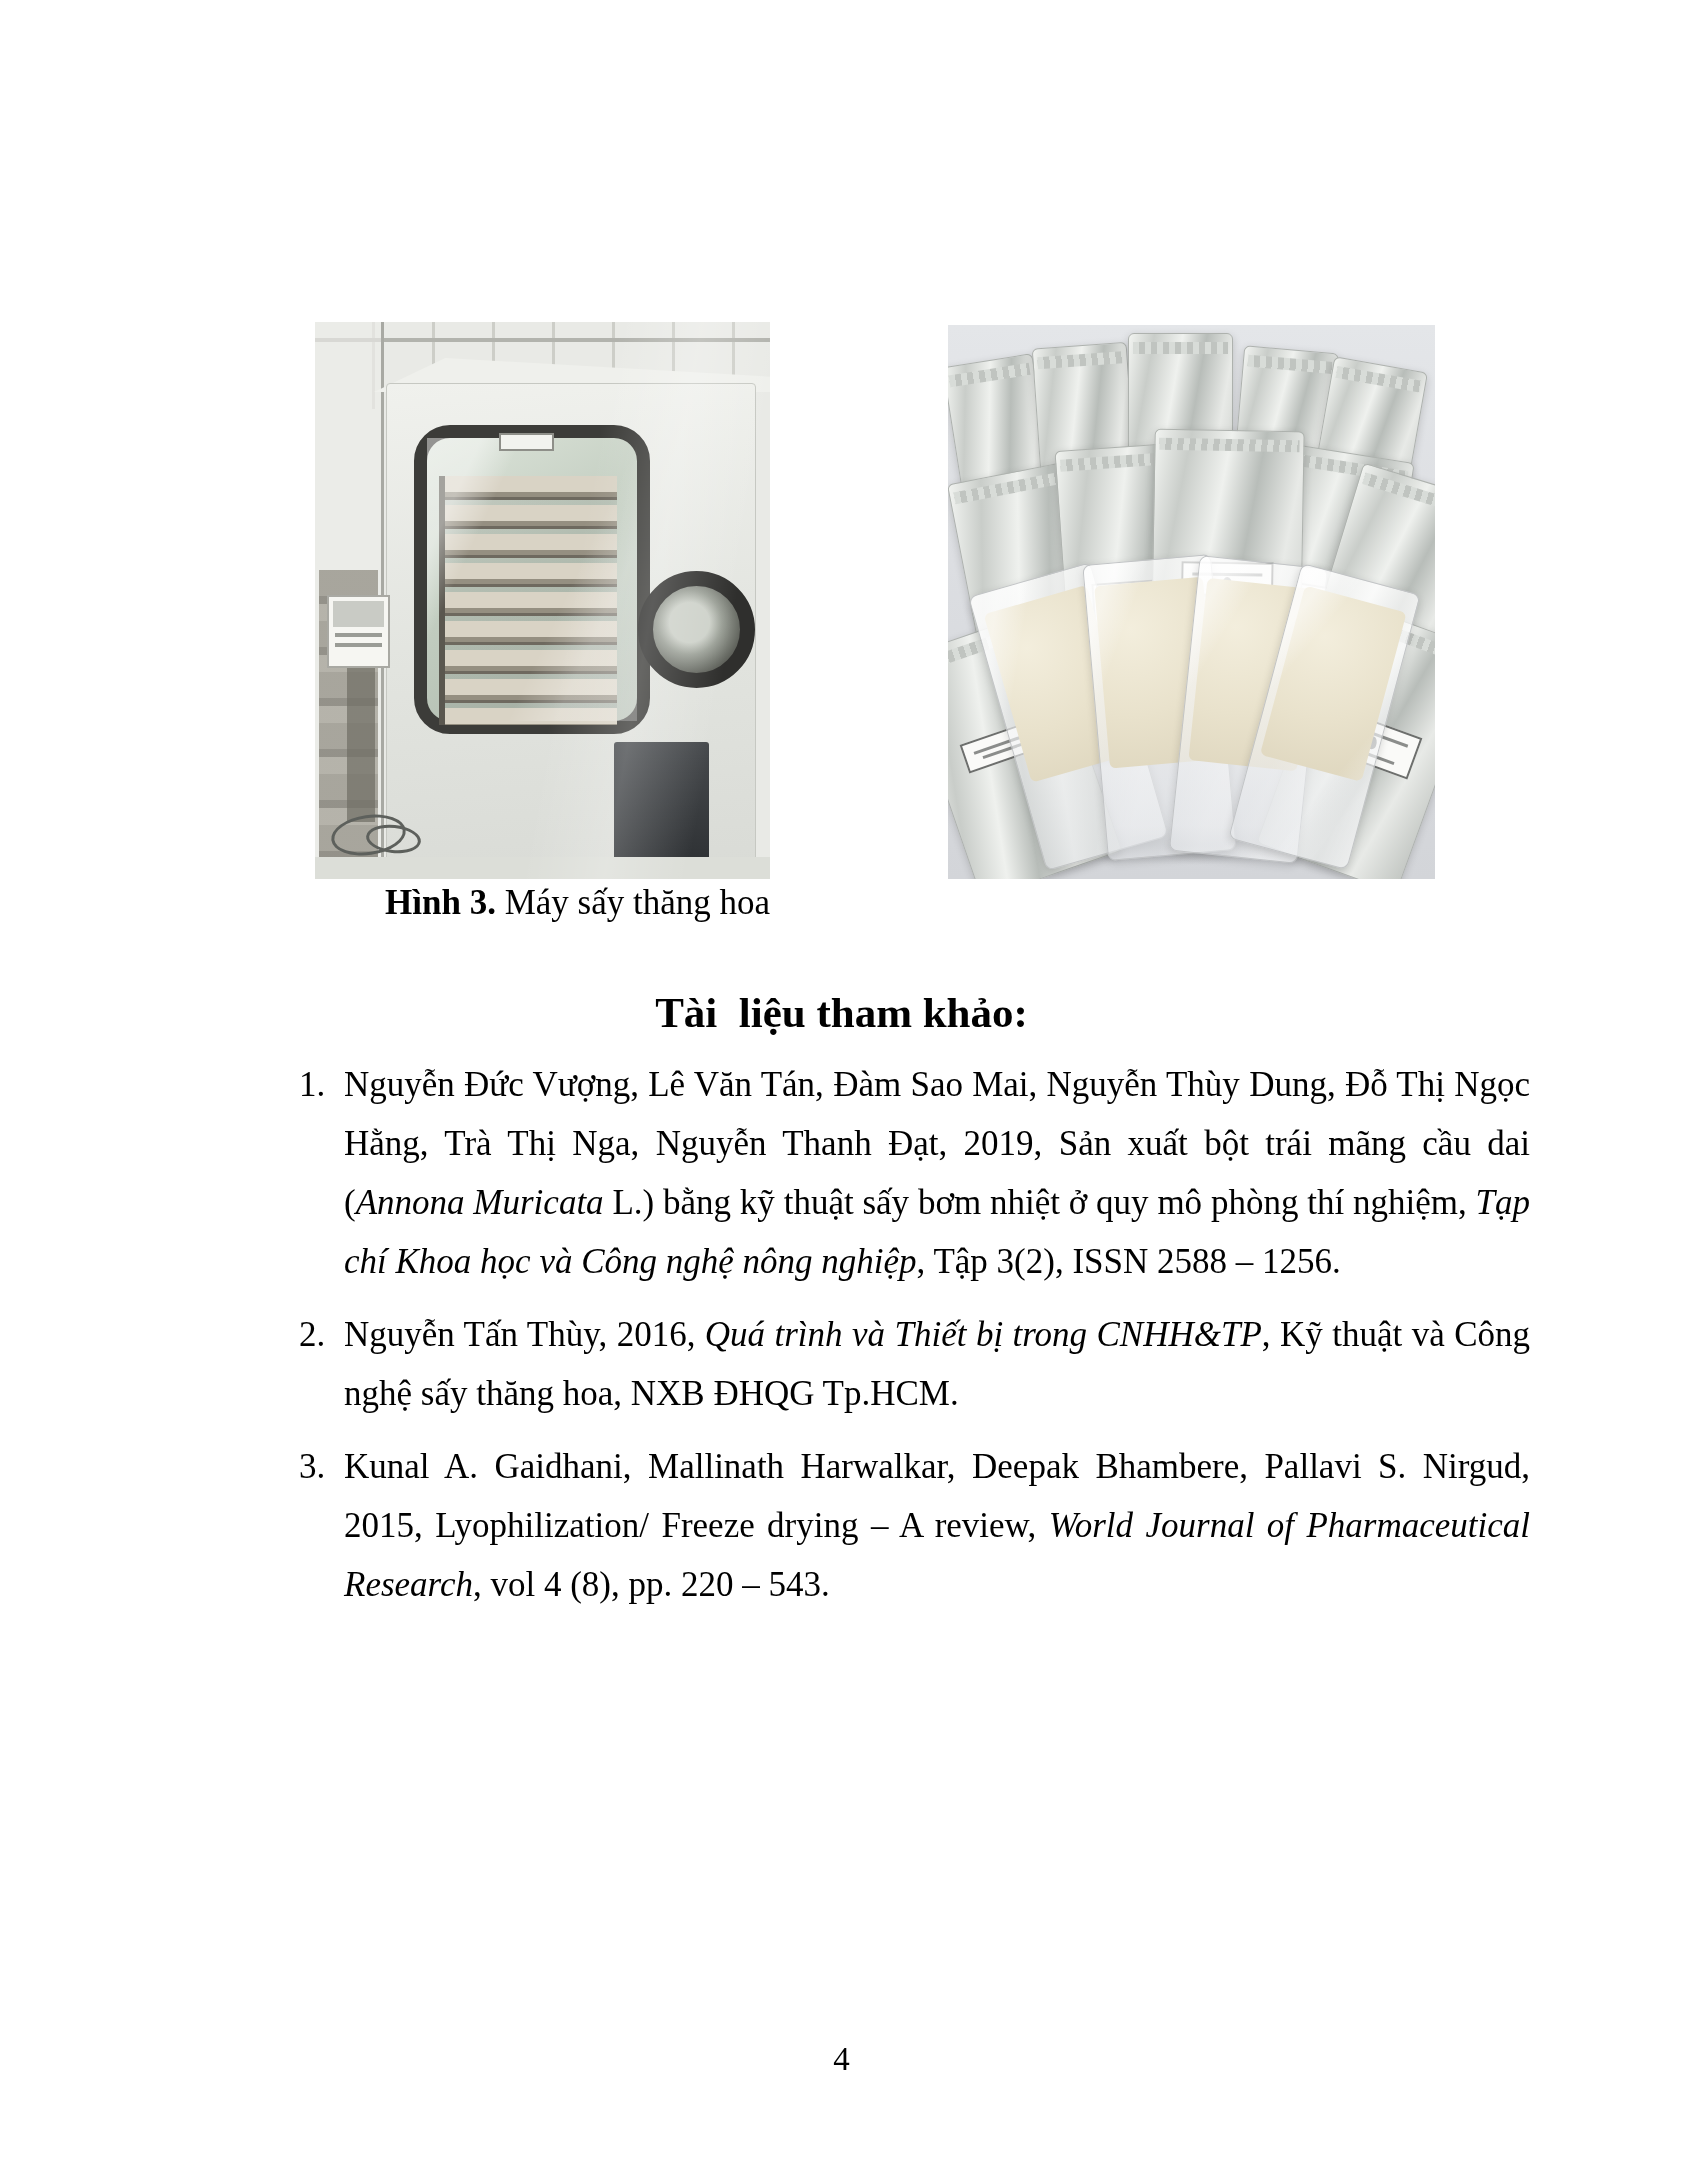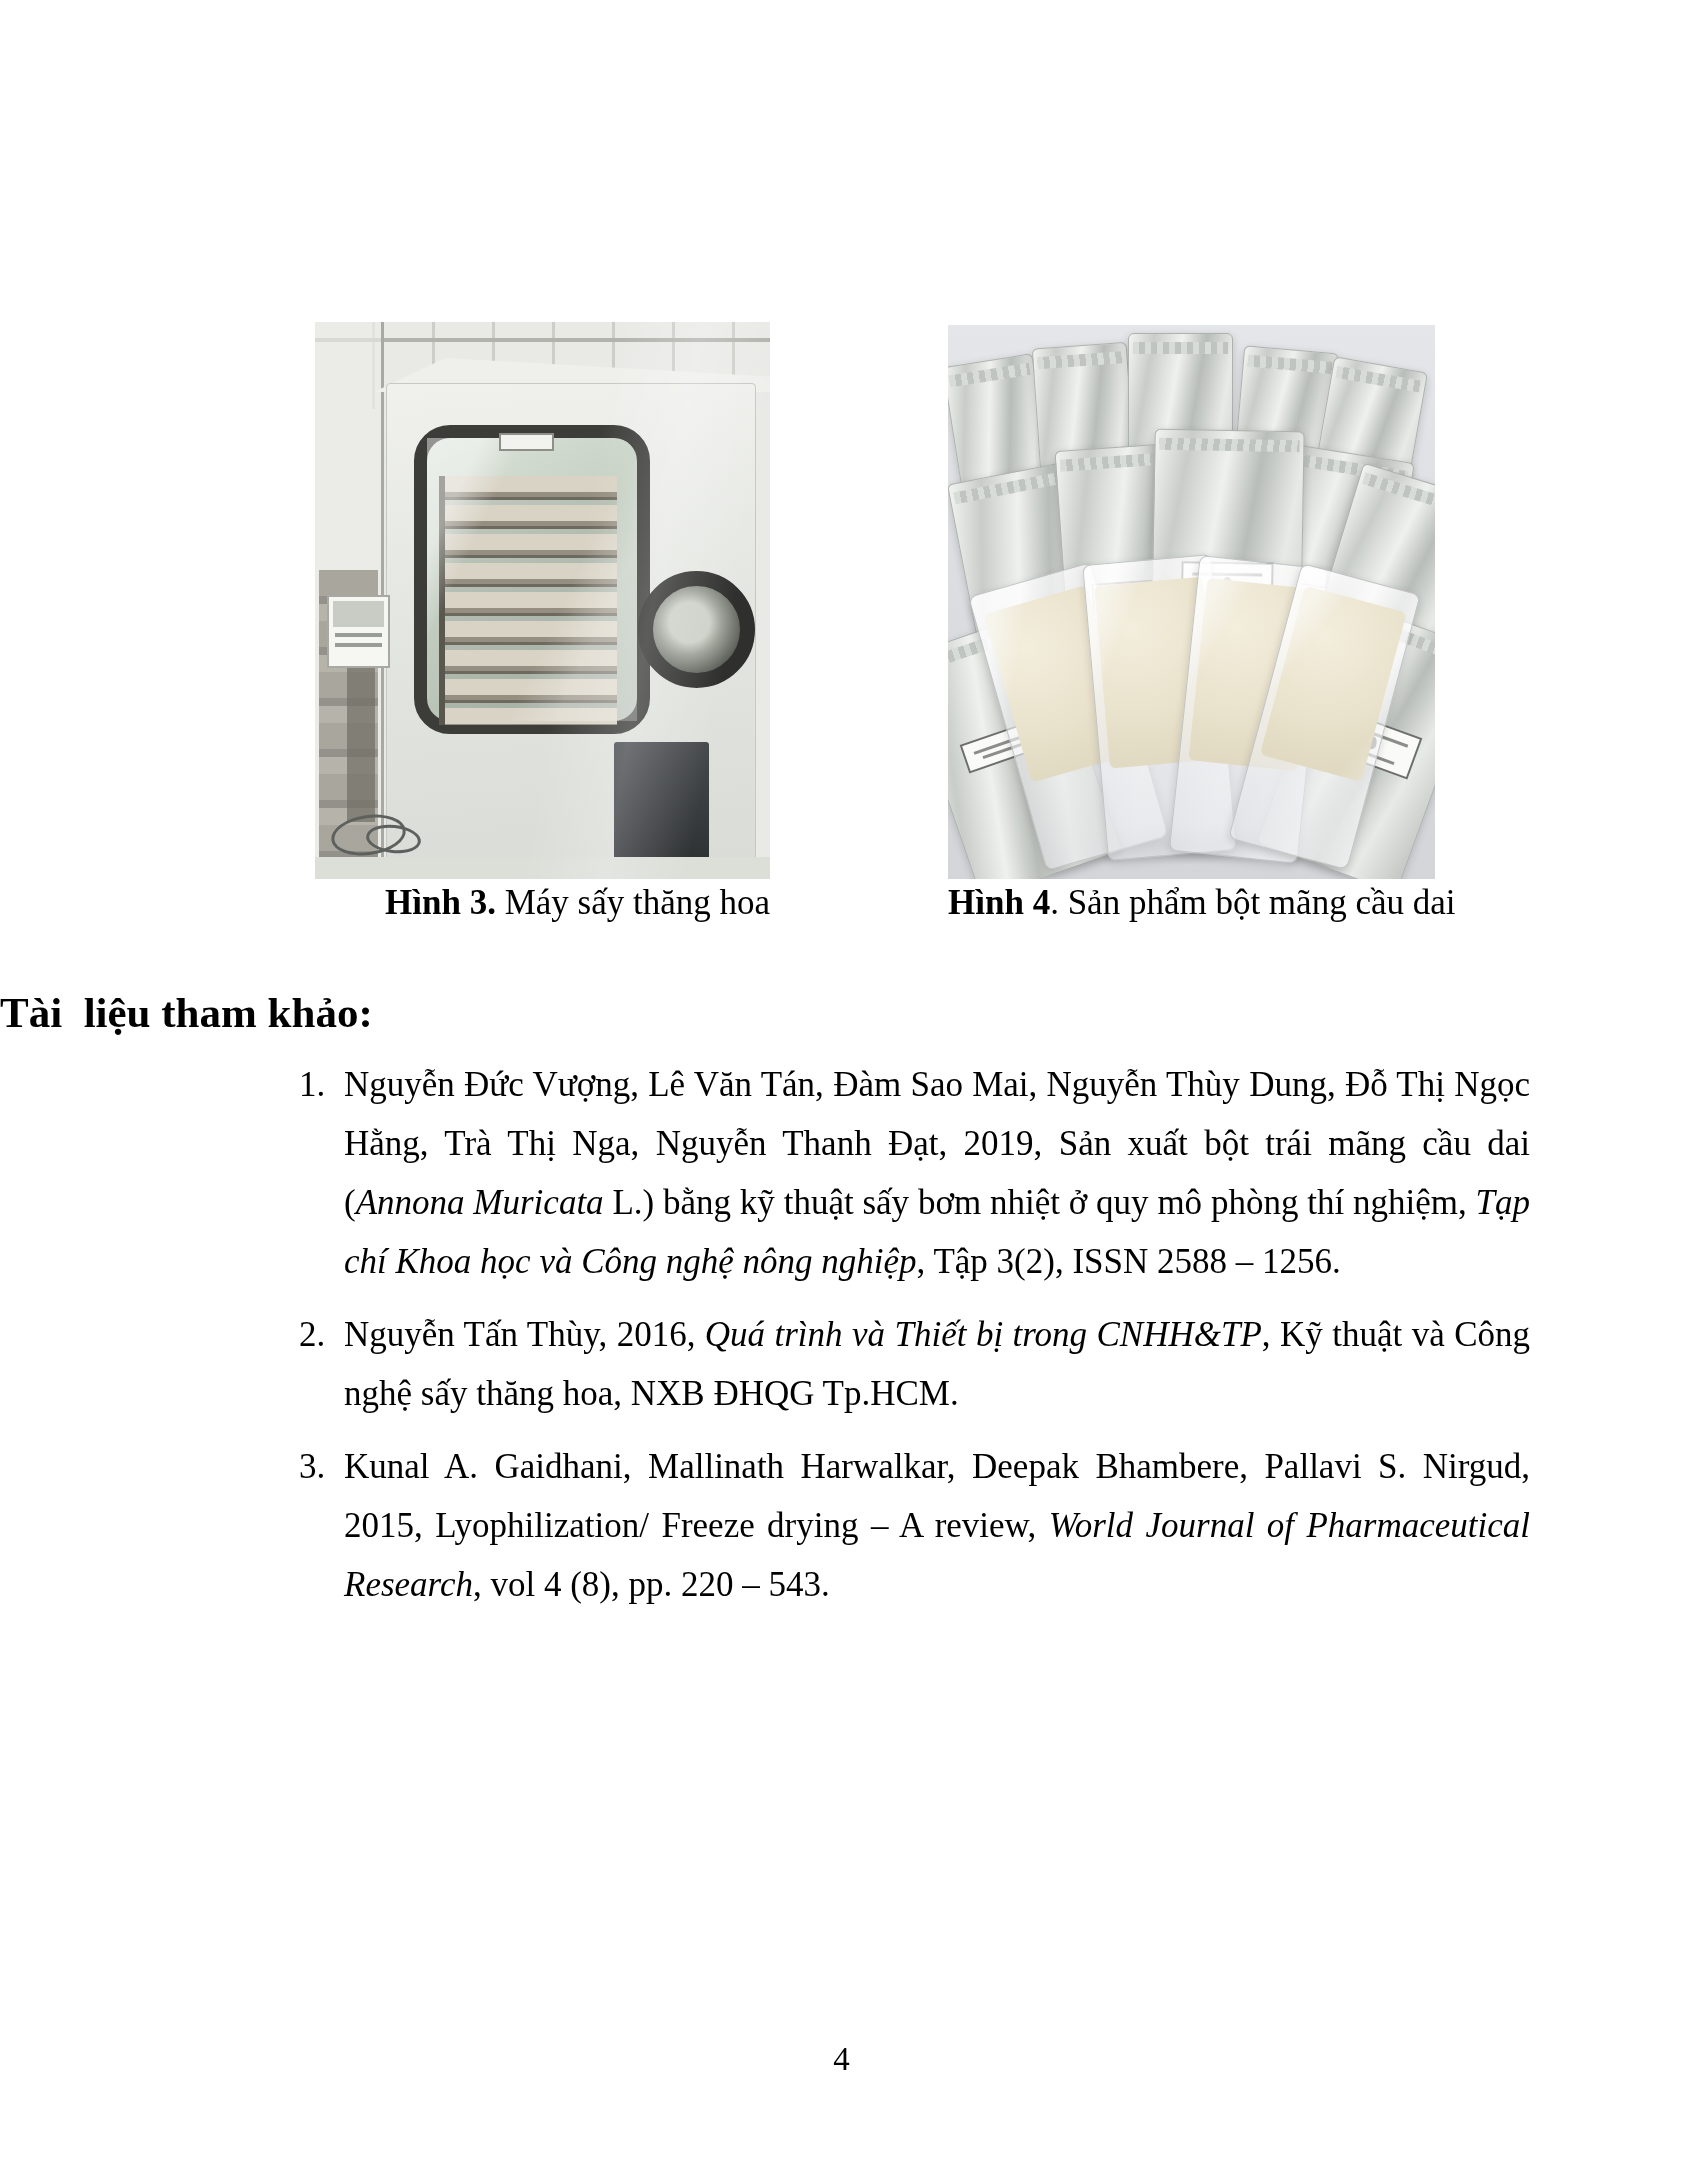--- a/index.html
+++ b/index.html
@@ -102,20 +102,21 @@
     background: radial-gradient(circle at 30% 25%, #f3eedd 0%, #e9e2cc 55%, #ded6be 100%); }
   .bag-glare { position:absolute; left:0; top:0; right:0; bottom:0; border-radius:8px;
     background: linear-gradient(115deg, rgba(255,255,255,.55) 0 12%, transparent 25% 70%, rgba(255,255,255,.35) 85%); }
   .group-shadow { position:absolute; left:40px; top:500px; width:406px; height:40px; border-radius:50%;
     background: radial-gradient(ellipse, rgba(90,95,100,.25), transparent 70%); }
 
   
   .refs-heading {
     position: absolute;
     top: 988px; left: 0; width: 100%;
+    text-align: center;
     font-size: 43px;
     font-weight: bold;
     white-space: pre-wrap;
   }
   .refs { position: absolute; left: 299px; top: 1055px; width: 1231px; list-style: none; }
   .ref-item { display: flex; margin-bottom: 14px; }
   .ref-num { width: 45px; flex: 0 0 45px; font-size: 35px; line-height: 59px; }
   .ref-text { flex: 1; font-size: 35px; line-height: 59px; text-align: justify; }
 
   
@@ -225,21 +226,20 @@
       </div>
       <div class="bag" style="left:236px; top:236px; width:129px; height:297px; transform:rotate(6deg); z-index:5;">
         <div class="powder"></div>
           <div class="bag-glare"></div>
       </div>
       <div class="bag" style="left:315px; top:249px; width:123px; height:285px; transform:rotate(15deg); z-index:5;">
         <div class="powder"></div>
           <div class="bag-glare"></div>
       </div>
     </div>
-    <figcaption><b>Hình 4</b><span>. Sản phẩm bột mãng cầu dai</span></figcaption>
   </figure>
 
   <h2 class="refs-heading">Tài  liệu tham khảo:</h2>
 
   <ol class="refs">
     <li class="ref-item">
       <span class="ref-num">1.</span>
       <span class="ref-text"><span>Nguyễn Đức Vượng, Lê Văn Tán, Đàm Sao Mai, Nguyễn Thùy Dung, Đỗ Thị Ngọc Hằng, Trà Thị Nga, Nguyễn Thanh Đạt, 2019, Sản xuất bột trái mãng cầu dai (</span><span class="seg-i">Annona Muricata</span><span> L.) bằng kỹ thuật sấy bơm nhiệt ở quy mô phòng thí nghiệm, </span><span class="seg-i">Tạp chí Khoa học và Công nghệ nông nghiệp</span><span>, Tập 3(2), ISSN 2588 – 1256.</span></span>
     </li>
     <li class="ref-item">

